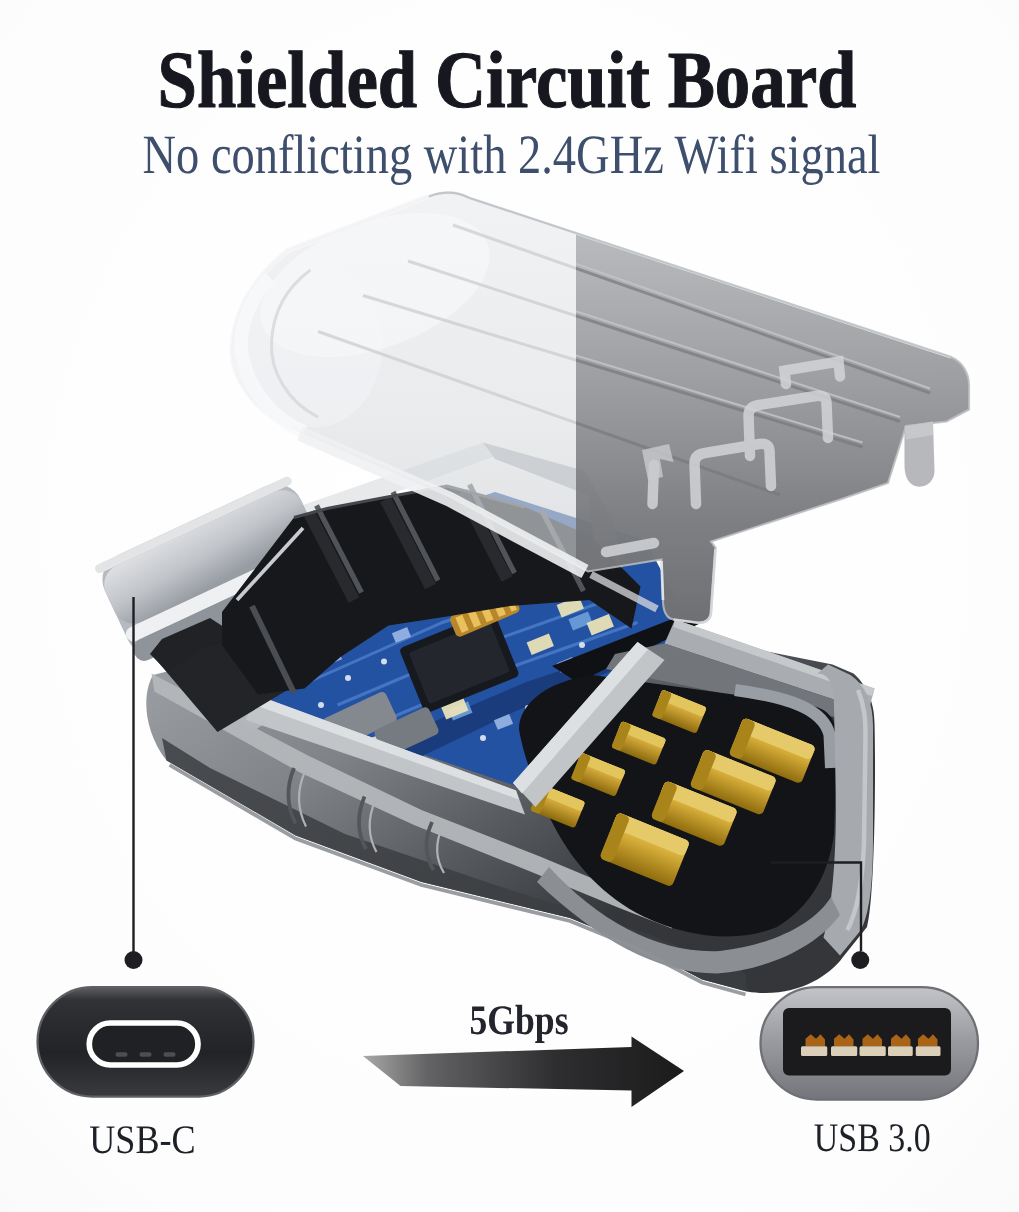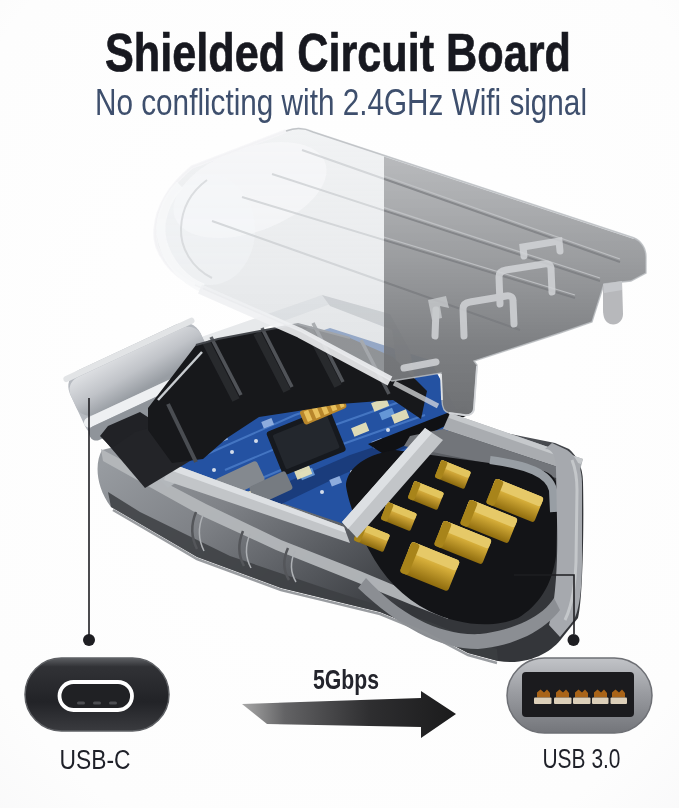--- a/index.html
+++ b/index.html
@@ -1,17 +1,17 @@
 <!DOCTYPE html>
 <html><head>
 <meta charset="utf-8">
 <style>
   html,body{margin:0;padding:0;background:#fff;}
   #stage{position:relative;width:679px;height:808px;overflow:hidden;
-    font-family:Liberation Sans, sans-serif;}
+    font-family:Liberation Serif, serif;}
 </style>
 </head>
 <body>
 <div id="stage">
 <svg width="679" height="808" viewBox="0 0 679 808">
 <defs>
   <radialGradient id="bg" cx="50%" cy="45%" r="85%">
     <stop offset="0%" stop-color="#ffffff"></stop>
     <stop offset="75%" stop-color="#fdfdfd"></stop>
     <stop offset="100%" stop-color="#f6f6f7"></stop>

